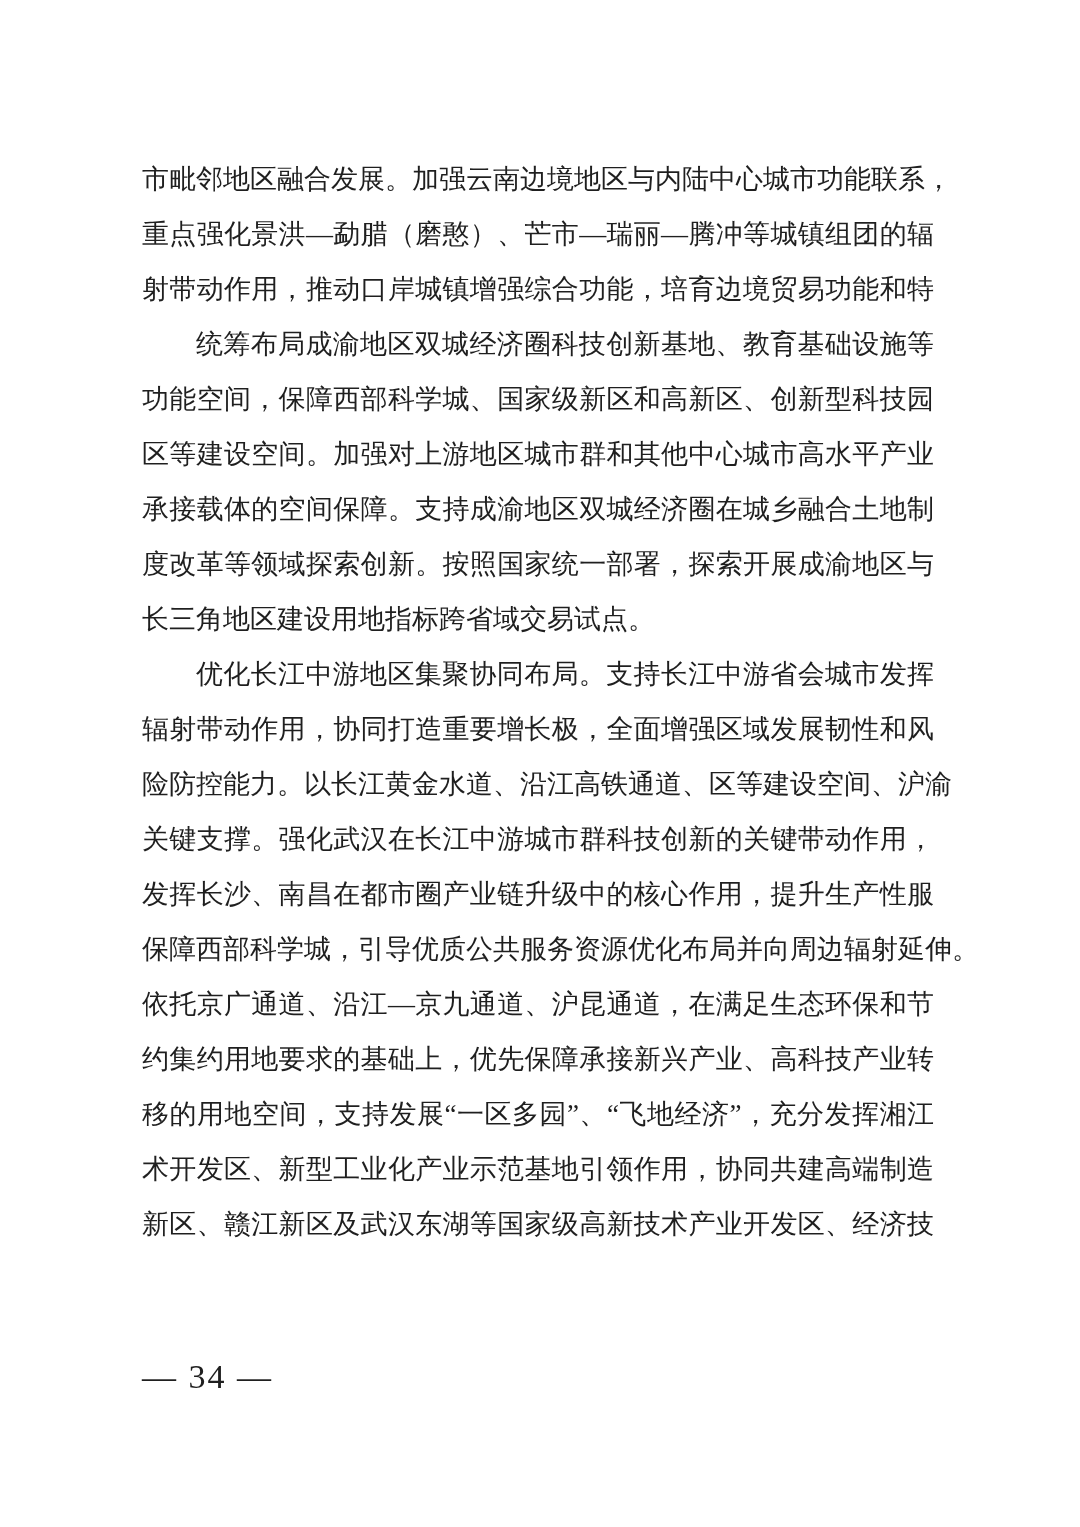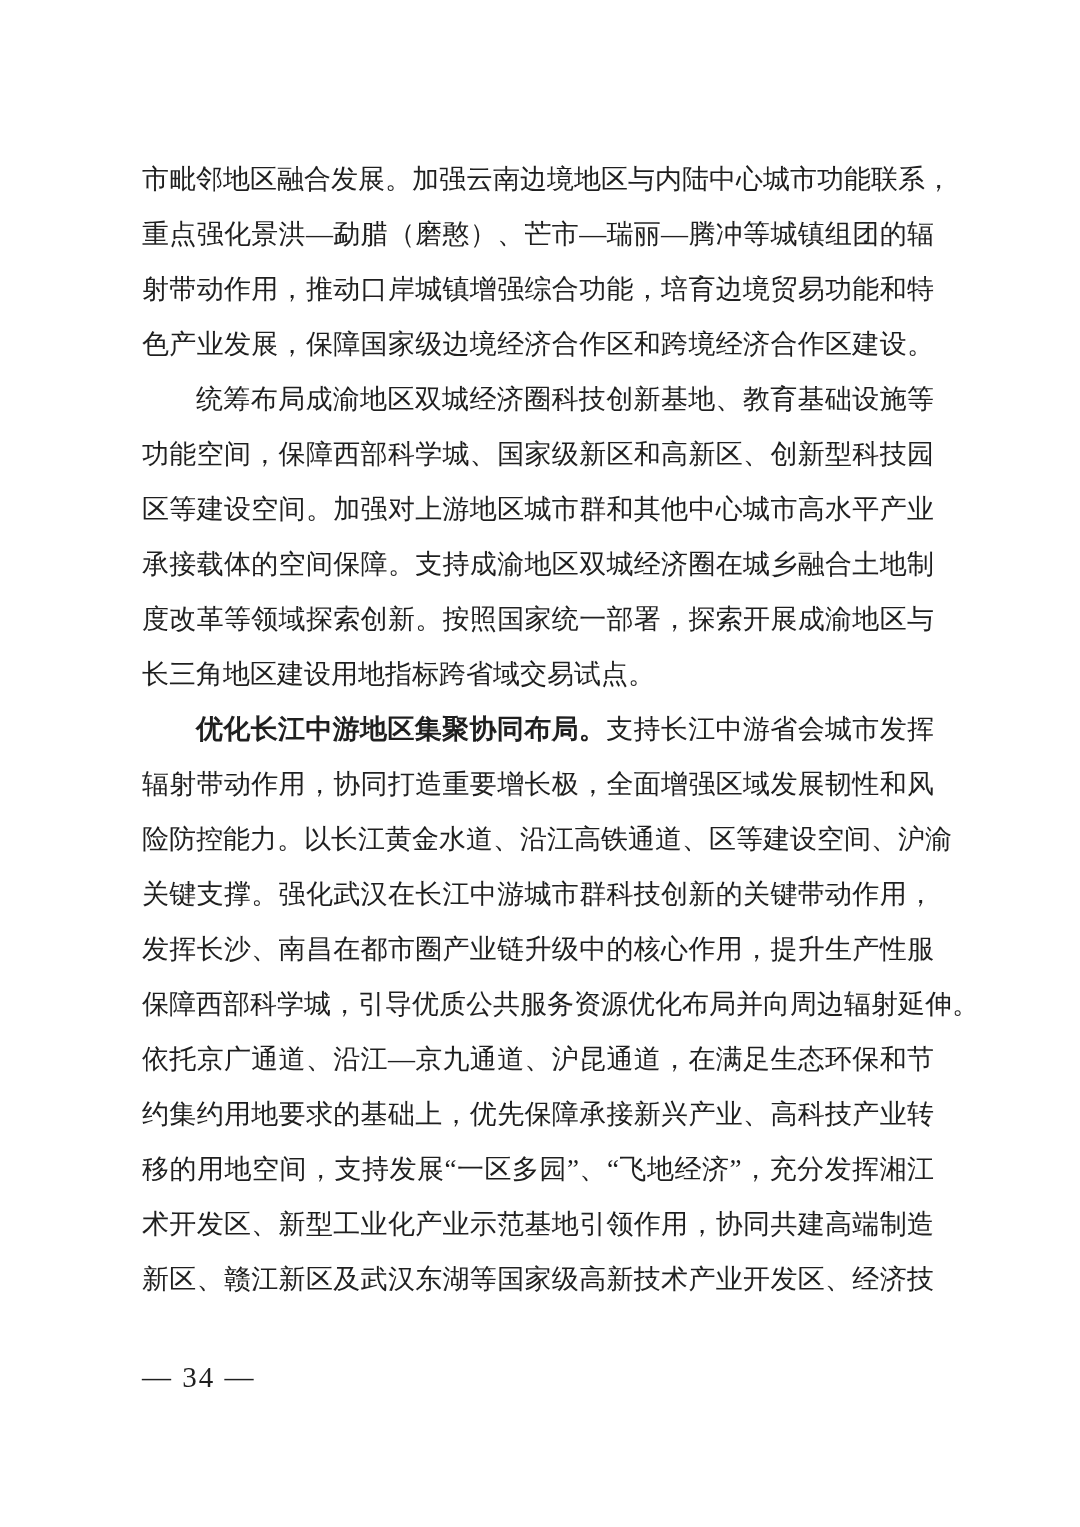--- a/index.html
+++ b/index.html
@@ -36,43 +36,42 @@
     text-justify: inter-character;
     overflow: visible;
   }
   .line.just {
     text-align-last: justify;
   }
   .line.indent {
     text-indent: 54px;
   }
   .line b {
-    font-weight: bold;
+    font-weight: normal;
   }
   .page-number {
     position: absolute;
     left: 142px;
     top: 1356px;
     height: 42px;
     line-height: 42px;
-    font-size: 29px;
+    font-size: 34px;
     letter-spacing: 2px;
     color: #1f1f1f;
   }
 </style>
 </head>
 <body>
 
 <div class="page">
   <div class="doc-body">
       <div class="paragraph">
         <div class="line just">市毗邻地区融合发展。加强云南边境地区与内陆中心城市功能联系，</div>
         <div class="line just">重点强化景洪—勐腊（磨憨）、芒市—瑞丽—腾冲等城镇组团的辐</div>
         <div class="line just">射带动作用，推动口岸城镇增强综合功能，培育边境贸易功能和特</div>
-        <div class="line just">色产业发展，保障国家级边境经济合作区和跨境经济合作区建设。</div>
       </div>
       <div class="paragraph">
         <div class="line just indent">统筹布局成渝地区双城经济圈科技创新基地、教育基础设施等</div>
         <div class="line just">功能空间，保障西部科学城、国家级新区和高新区、创新型科技园</div>
         <div class="line just">区等建设空间。加强对上游地区城市群和其他中心城市高水平产业</div>
         <div class="line just">承接载体的空间保障。支持成渝地区双城经济圈在城乡融合土地制</div>
         <div class="line just">度改革等领域探索创新。按照国家统一部署，探索开展成渝地区与</div>
         <div class="line">长三角地区建设用地指标跨省域交易试点。</div>
       </div>
       <div class="paragraph">

